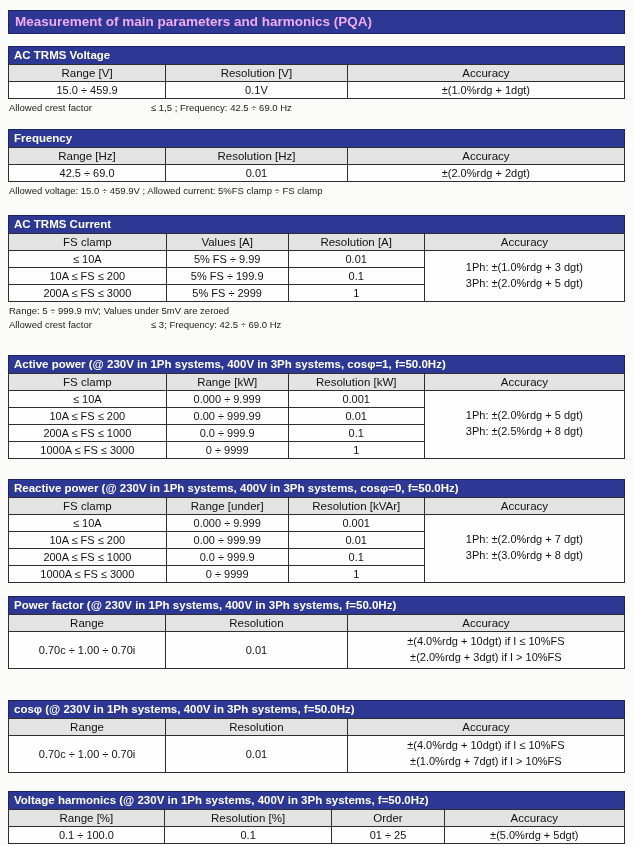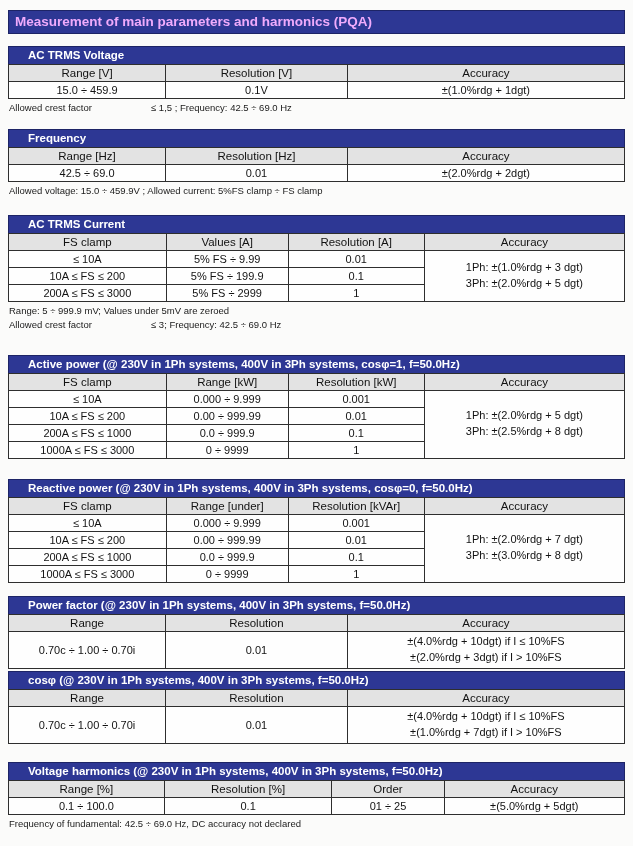--- a/index.html
+++ b/index.html
@@ -13,21 +13,21 @@
   .page { padding:10px 8px 0 8px; box-sizing:border-box; }
 
   
   .title-bar {
     background:#2d3794; color:#f0abfc; font-weight:bold;
     font-size:13.5px; line-height:16px; padding:3px 6px;
     border:1px solid #1d2466; box-sizing:border-box;
   }
   .sec-bar {
     background:#2d3794; color:#ffffff; font-weight:bold;
-    font-size:11.5px; line-height:13px; padding:2px 19px;
+    font-size:11.5px; line-height:13px; padding:2px 5px;
     border:1px solid #1d2466; border-bottom:none; box-sizing:border-box;
     white-space:nowrap; overflow:hidden;
   }
 
   table {
     width:100%; border-collapse:collapse; table-layout:fixed;
     background:#fefefe; border:1.6px solid #1c1c1c;
   }
   th, td {
     border:1px solid #2e2e2e; text-align:center;
@@ -36,21 +36,21 @@
   th { background:#e3e3e3; font-size:11.5px; height:14px; font-weight:normal; }
   td { font-size:11px; height:14px; }
   td.tall { height:34px; }
   .acc2 { line-height:1.45; font-size:11px; }
 
   .note { font-size:9.5px; color:#1a1a1a; margin:3px 0 0 1px; line-height:1.2; }
   .note .tab { display:inline-block; width:142px; }
 
   
   .mt12 { margin-top:12px; } .mt13 { margin-top:13px; }
-  .mt16 { margin-top:16px; } .mt17 { margin-top:2px;border-radius:8px; } .mt18 { margin-top:18px; }
+  .mt16 { margin-top:16px; } .mt17 { margin-top:31px;border-radius:8px; } .mt18 { margin-top:18px; }
   .mt20 { margin-top:20px; } .mt24 { margin-top:24px; }
 </style>
 </head>
 <body>
 
 <div class="page">
 
   <div class="title-bar">Measurement of main parameters and harmonics (PQA)</div>
 
   <section class="mt12">

